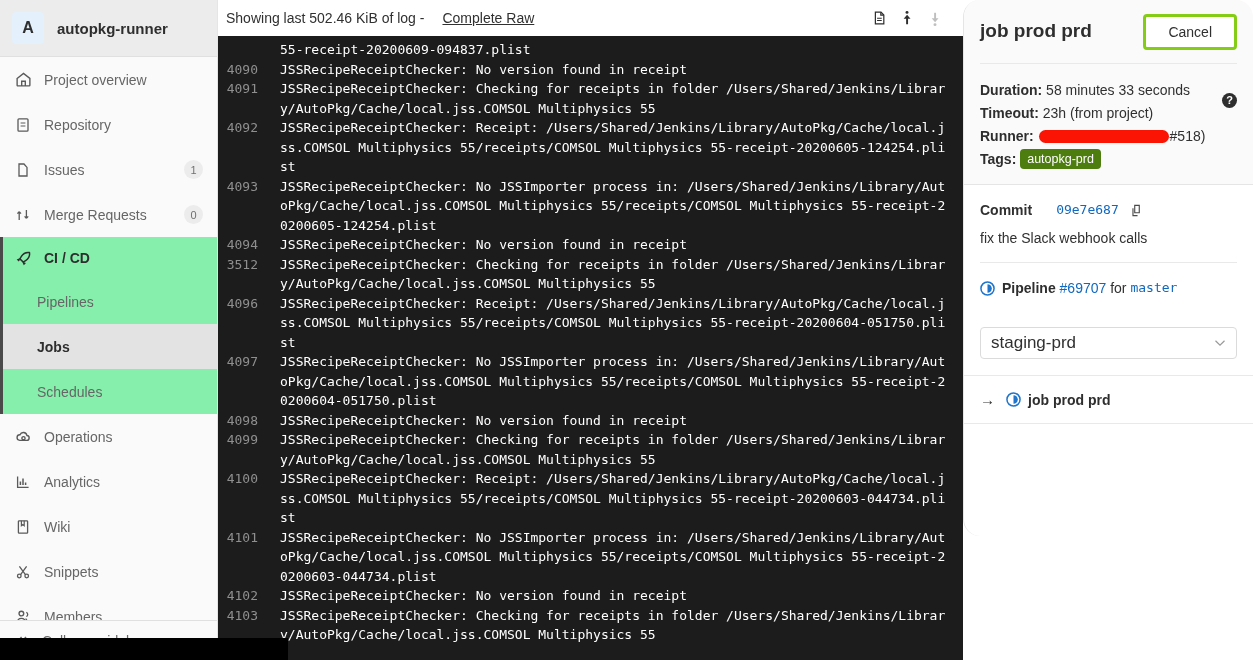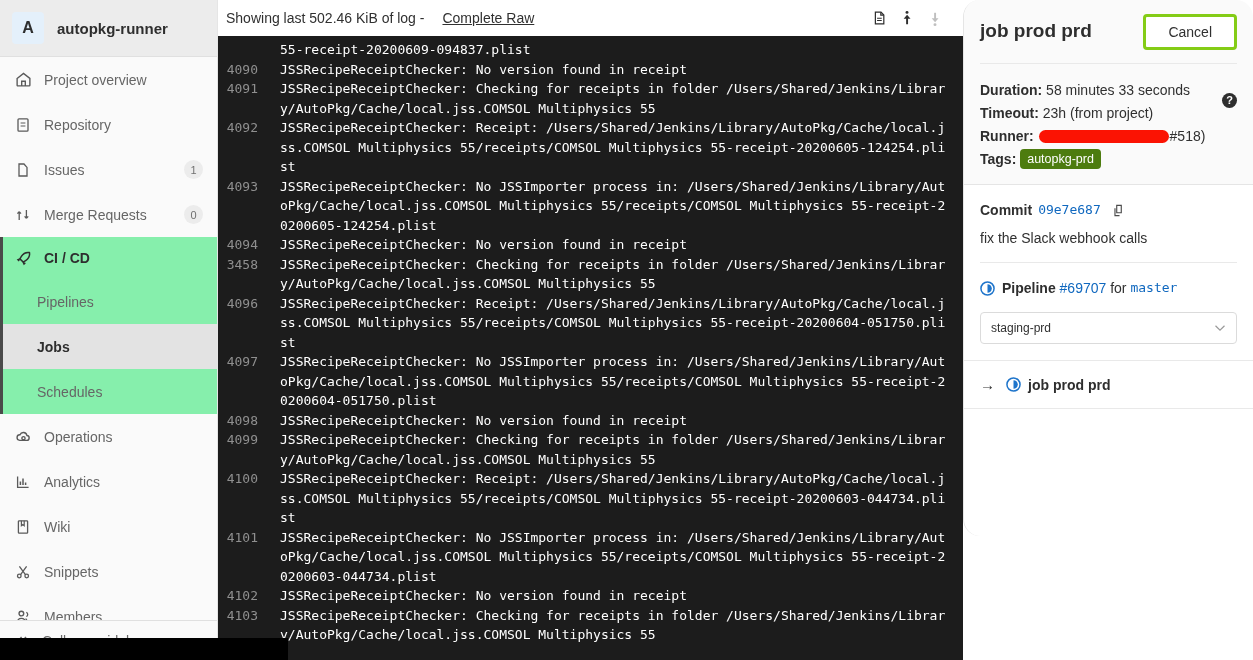--- a/index.html
+++ b/index.html
@@ -277,52 +277,52 @@
     border-radius: 50%;
     background: #2e2e2e;
     color: #fff;
     font-size: 11px;
     font-weight: bold;
     display: flex; align-items: center; justify-content: center;
     line-height: 1;
   }
   .rp-commit { padding: 14px 0 14px 0; }
   .commit-line { display: flex; align-items: center; line-height: 22px; }
-  .commit-line b { margin-right: 6px; }
+  .commit-line b { margin-right: 24px; }
   .sha {
     font-family: "DejaVu Sans Mono", "Liberation Mono", monospace;
     color: #1068bf;
     font-size: 13px;
   }
   .copy-ico { margin-left: 11px; display: flex; color: #4a4a4a; }
   .commit-msg { margin-top: 7px; color: #303030; line-height: 20px; }
 
   .rp-pipeline { padding: 14px 0 16px 0; }
   .pipe-line { display: flex; align-items: center; line-height: 22px; }
   .pipe-line .status-ico { margin-right: 7px; display: flex; }
   .pipe-line b { color: #2e2e2e; }
   .lnk { color: #1068bf; text-decoration: none; }
   .mono-branch {
     font-family: "DejaVu Sans Mono", "Liberation Mono", monospace;
     color: #1068bf;
     font-size: 13px;
   }
   .stage-select {
-    margin-top: 13px;
+    margin-top: 28px;
     width: 100%;
     height: 32px;
     border: 1px solid #dbdbdb;
     border-radius: 4px;
     background: #fff;
     display: flex;
     align-items: center;
     padding: 0 10px;
     box-sizing: border-box;
     color: #303030;
-    font-size: 12px;
+    font-size: 17px;
     justify-content: space-between;
   }
   .chev {
     color: #999;
     font-size: 10px;
   }
   .rp-jobs { padding: 15px 16px 15px 16px; border-bottom: 1px solid #e9e9e9; }
   .job-row { display: flex; align-items: center; }
   .job-row .arrow { color: #2e2e2e; margin-right: 11px; font-size: 15px; }
   .job-row .status-ico { margin-right: 7px; display: flex; }
@@ -499,21 +499,21 @@
     </div>
 
     <div class="log-body">
       <div id="log-lines">
           <div class="log-line cont"><span class="ln"></span><span class="ltxt">55-receipt-20200609-094837.plist</span></div>
           <div class="log-line"><span class="ln">4090</span><span class="ltxt">JSSRecipeReceiptChecker: No version found in receipt</span></div>
           <div class="log-line"><span class="ln">4091</span><span class="ltxt">JSSRecipeReceiptChecker: Checking for receipts in folder /Users/Shared/Jenkins/Library/AutoPkg/Cache/local.jss.COMSOL Multiphysics 55</span></div>
           <div class="log-line"><span class="ln">4092</span><span class="ltxt">JSSRecipeReceiptChecker: Receipt: /Users/Shared/Jenkins/Library/AutoPkg/Cache/local.jss.COMSOL Multiphysics 55/receipts/COMSOL Multiphysics 55-receipt-20200605-124254.plist</span></div>
           <div class="log-line"><span class="ln">4093</span><span class="ltxt">JSSRecipeReceiptChecker: No JSSImporter process in: /Users/Shared/Jenkins/Library/AutoPkg/Cache/local.jss.COMSOL Multiphysics 55/receipts/COMSOL Multiphysics 55-receipt-20200605-124254.plist</span></div>
           <div class="log-line"><span class="ln">4094</span><span class="ltxt">JSSRecipeReceiptChecker: No version found in receipt</span></div>
-          <div class="log-line"><span class="ln">3458</span><span class="ltxt">JSSRecipeReceiptChecker: Checking for receipts in folder /Users/Shared/Jenkins/Library/AutoPkg/Cache/local.jss.COMSOL Multiphysics 55</span></div>
+          <div class="log-line"><span class="ln">3512</span><span class="ltxt">JSSRecipeReceiptChecker: Checking for receipts in folder /Users/Shared/Jenkins/Library/AutoPkg/Cache/local.jss.COMSOL Multiphysics 55</span></div>
           <div class="log-line"><span class="ln">4096</span><span class="ltxt">JSSRecipeReceiptChecker: Receipt: /Users/Shared/Jenkins/Library/AutoPkg/Cache/local.jss.COMSOL Multiphysics 55/receipts/COMSOL Multiphysics 55-receipt-20200604-051750.plist</span></div>
           <div class="log-line"><span class="ln">4097</span><span class="ltxt">JSSRecipeReceiptChecker: No JSSImporter process in: /Users/Shared/Jenkins/Library/AutoPkg/Cache/local.jss.COMSOL Multiphysics 55/receipts/COMSOL Multiphysics 55-receipt-20200604-051750.plist</span></div>
           <div class="log-line"><span class="ln">4098</span><span class="ltxt">JSSRecipeReceiptChecker: No version found in receipt</span></div>
           <div class="log-line"><span class="ln">4099</span><span class="ltxt">JSSRecipeReceiptChecker: Checking for receipts in folder /Users/Shared/Jenkins/Library/AutoPkg/Cache/local.jss.COMSOL Multiphysics 55</span></div>
           <div class="log-line"><span class="ln">4100</span><span class="ltxt">JSSRecipeReceiptChecker: Receipt: /Users/Shared/Jenkins/Library/AutoPkg/Cache/local.jss.COMSOL Multiphysics 55/receipts/COMSOL Multiphysics 55-receipt-20200603-044734.plist</span></div>
           <div class="log-line"><span class="ln">4101</span><span class="ltxt">JSSRecipeReceiptChecker: No JSSImporter process in: /Users/Shared/Jenkins/Library/AutoPkg/Cache/local.jss.COMSOL Multiphysics 55/receipts/COMSOL Multiphysics 55-receipt-20200603-044734.plist</span></div>
           <div class="log-line"><span class="ln">4102</span><span class="ltxt">JSSRecipeReceiptChecker: No version found in receipt</span></div>
           <div class="log-line"><span class="ln">4103</span><span class="ltxt">JSSRecipeReceiptChecker: Checking for receipts in folder /Users/Shared/Jenkins/Library/AutoPkg/Cache/local.jss.COMSOL Multiphysics 55</span></div>
         </div>
     </div>

